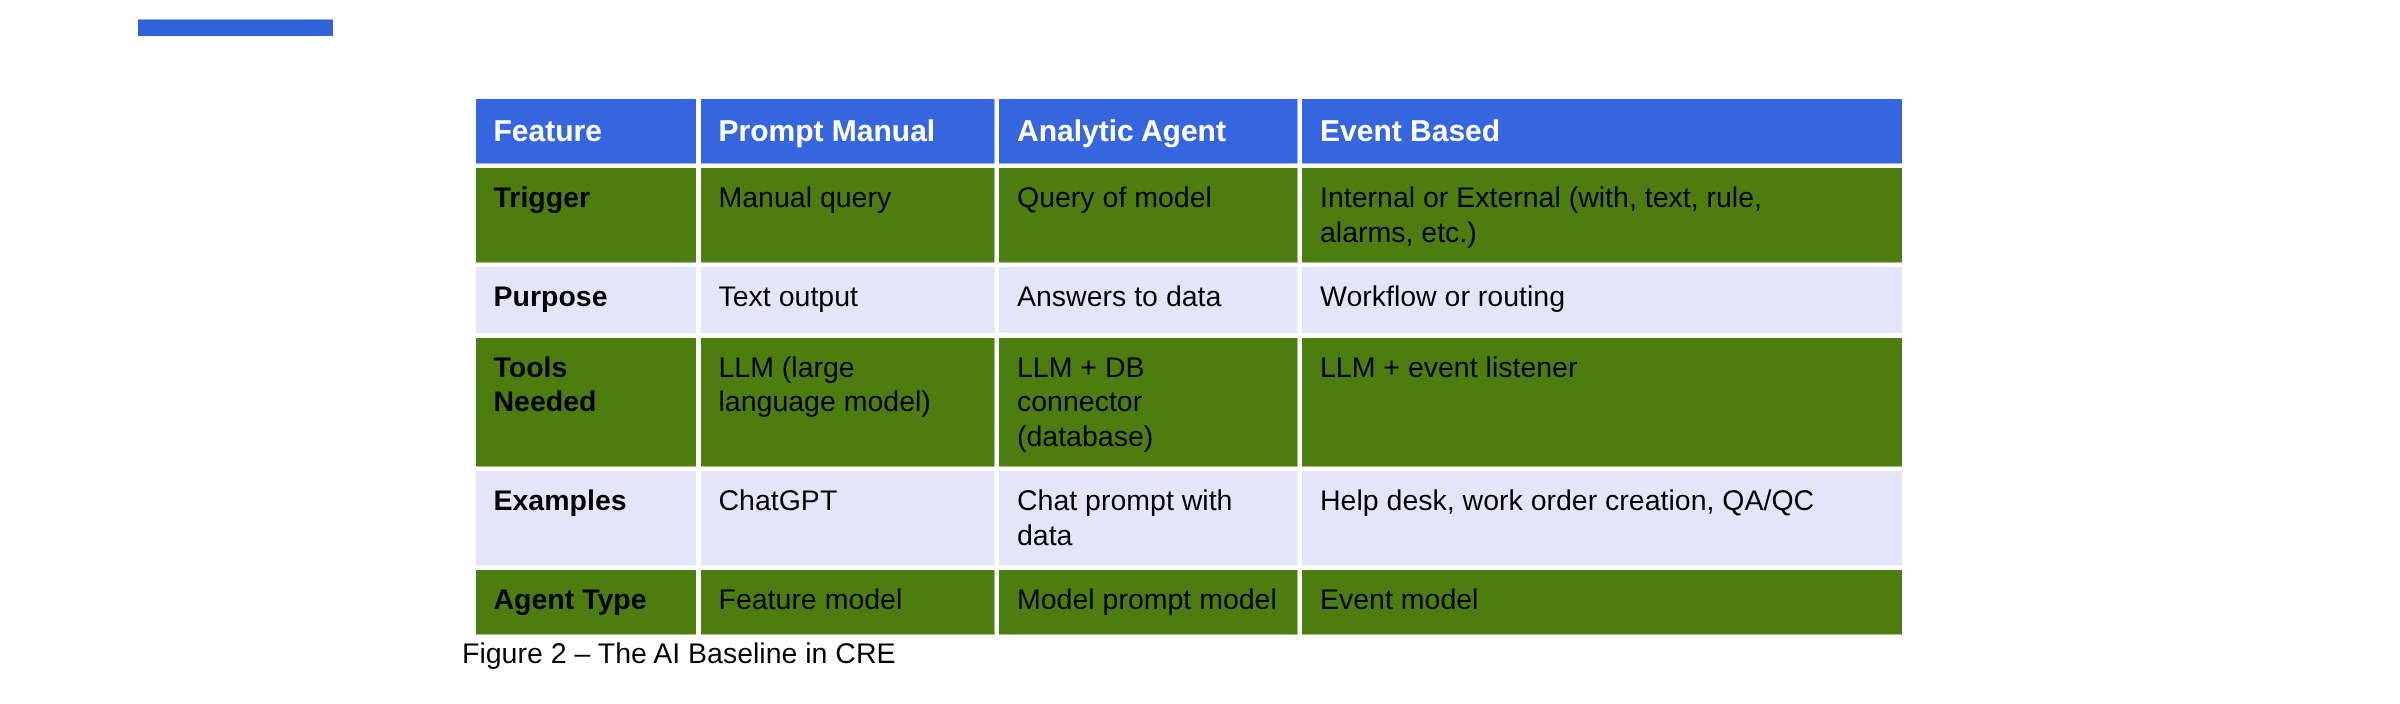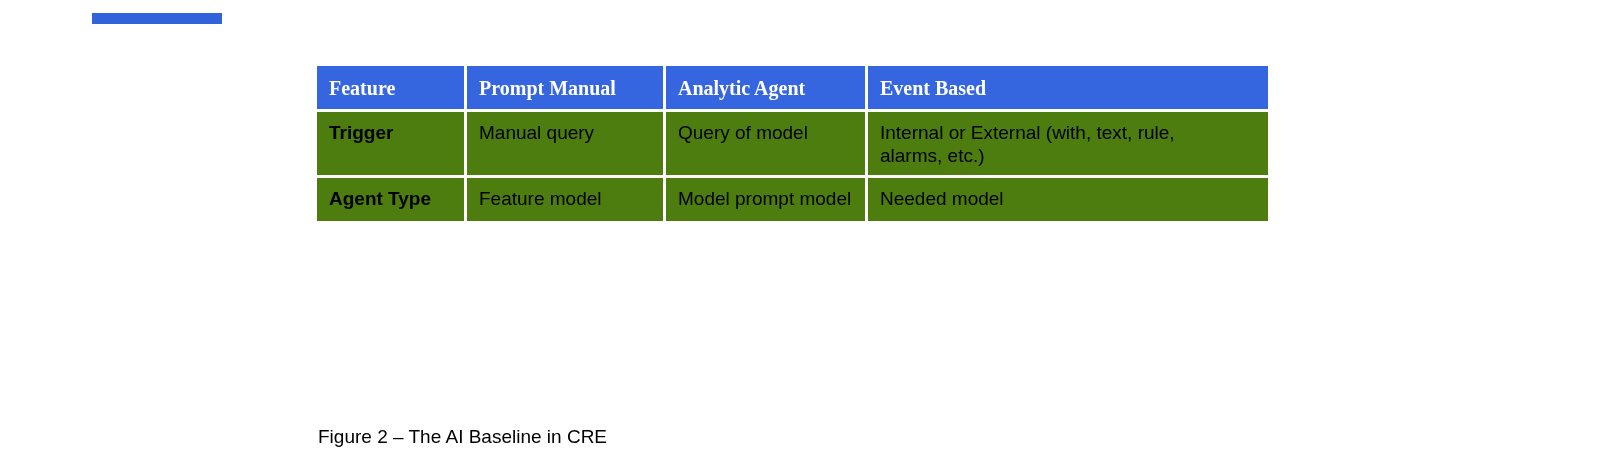--- a/index.html
+++ b/index.html
@@ -42,42 +42,41 @@
   }
   table.cmp th {
     background: #3566df;
     color: #ffffff;
     font-size: 20px;
     font-weight: bold;
     padding: 10px 12px 8px 12px;
     height: 46px;
     box-sizing: border-box;
     vertical-align: middle;
-    font-family: Liberation Serif, serif;
   }
   table.cmp td {
     color: #000000;
     font-size: 19px;
     line-height: 23px;
     padding: 9px 12px 8px 12px;
     box-sizing: border-box;
   }
   table.cmp td.feature {
     font-weight: bold;
   }
   tr.row-dark td  { background: #4d7c0f; }
   tr.row-light td { background: #e3e6f8; }
   .row-h1 td { height: 58px; }
   .row-h2 td { height: 47px; }
   .row-h3 td { height: 83px; }
   .row-h4 td { height: 59px; }
   .row-h5 td { height: 46px; }
   .caption {
     position: absolute;
-    left: 318px;
+    left: 308px;
     top: 426px;
     font-size: 19px;
     color: #000000;
   }
 </style>
 </head>
 <body>
 
 <div class="canvas">
 
@@ -100,25 +99,48 @@
         </tr>
       </thead>
       <tbody>
         <tr class="row-dark row-h1">
           <td class="feature">Trigger</td>
           <td>Manual query</td>
           <td>Query of model</td>
           <td>Internal or External (with, text, rule,
 alarms, etc.)</td>
         </tr>
+        <tr class="row-light row-h2">
+          <td class="feature">Purpose</td>
+          <td>Text output</td>
+          <td>Answers to data</td>
+          <td>Workflow or routing</td>
+        </tr>
+        <tr class="row-dark row-h3">
+          <td class="feature">Tools
+Needed</td>
+          <td>LLM (large
+language model)</td>
+          <td>LLM + DB
+connector
+(database)</td>
+          <td>LLM + event listener</td>
+        </tr>
+        <tr class="row-light row-h4">
+          <td class="feature">Examples</td>
+          <td>ChatGPT</td>
+          <td>Chat prompt with
+data</td>
+          <td>Help desk, work order creation, QA/QC</td>
+        </tr>
         <tr class="row-dark row-h5">
           <td class="feature">Agent Type</td>
           <td>Feature model</td>
           <td>Model prompt model</td>
-          <td>Needed model</td>
+          <td>Event model</td>
         </tr>
       </tbody>
     </table>
   </div>
 
   <div class="caption">Figure 2 – The AI Baseline in CRE</div>
 
 </div>
 
 </body></html>

